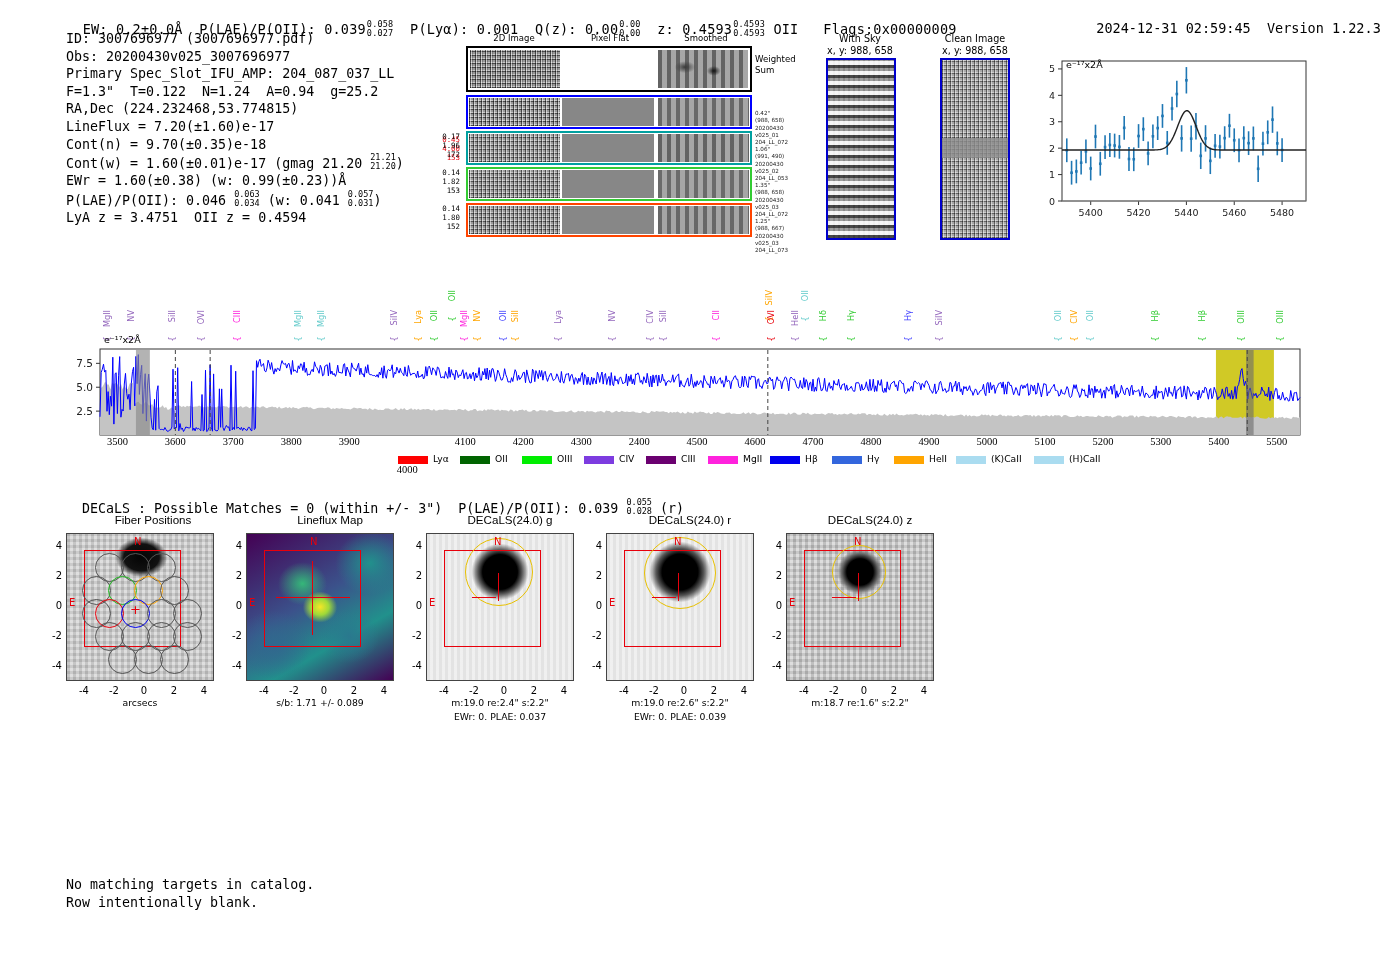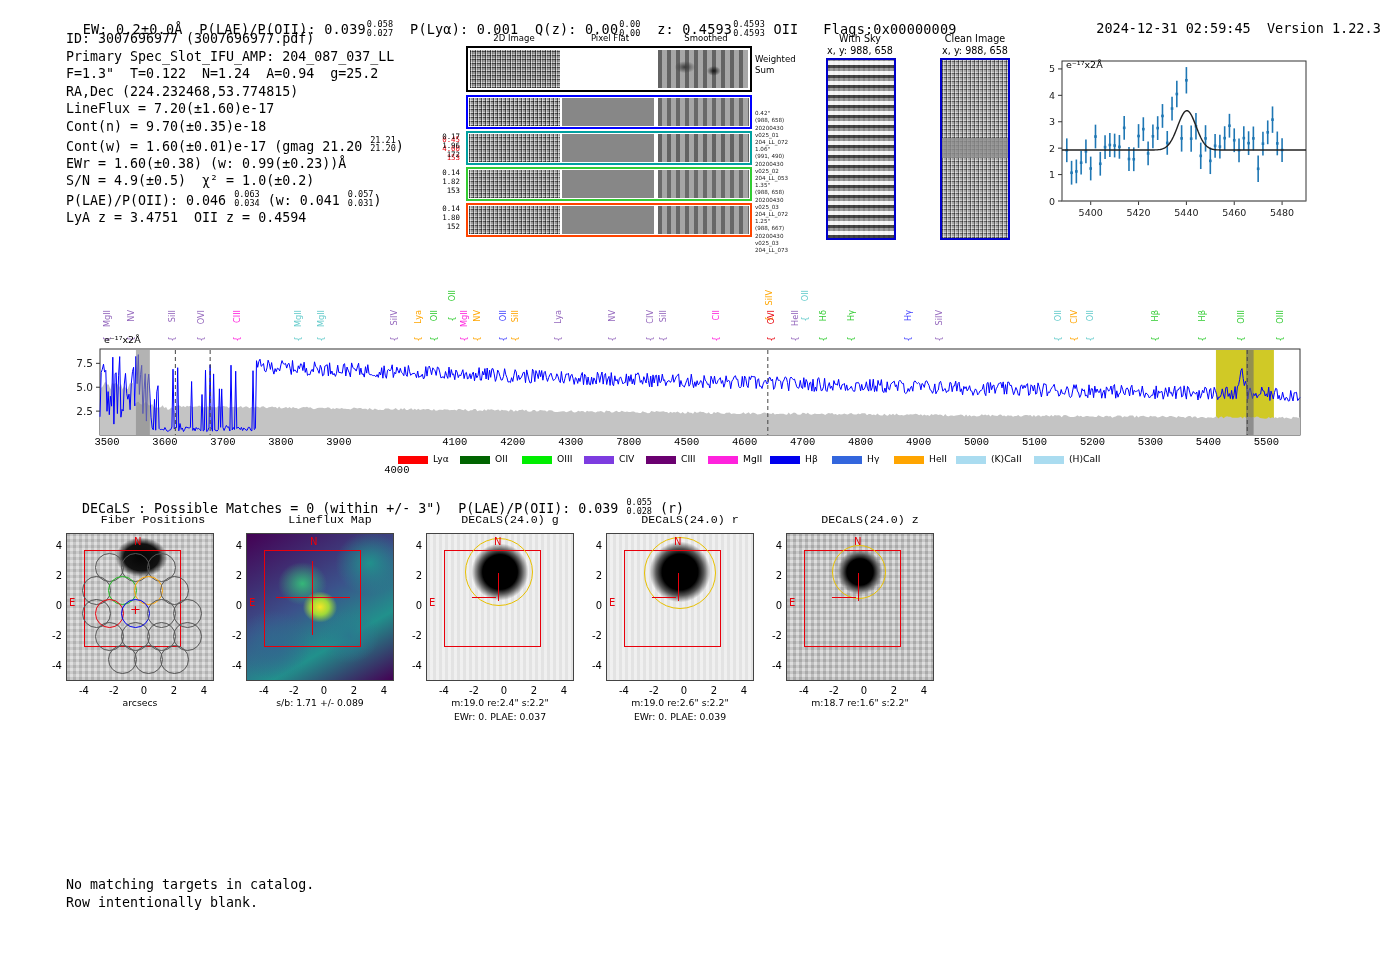--- a/index.html
+++ b/index.html
@@ -31,28 +31,28 @@
   
   .cut-title{font-size:9.6px;text-align:center;line-height:12px;}
 
   
   #spec-wrap{position:absolute;left:0;top:270px;width:1400px;height:200px;}
   .ion-lbl{position:absolute;font-size:8.2px;writing-mode:vertical-rl;
            transform:rotate(180deg);transform-origin:center;white-space:nowrap;
            font-family:"DejaVu Sans","Liberation Sans",sans-serif;}
   .ion-brk{position:absolute;font-size:8.2px;writing-mode:vertical-rl;
            transform:rotate(180deg);font-family:"DejaVu Sans","Liberation Sans",sans-serif;}
-  .xtick{position:absolute;font-size:10.5px;font-family:Liberation Mono, monospace;
-         text-align:left;width:46px;}
+  .xtick{position:absolute;font-size:10.5px;font-family:Liberation Serif, serif;
+         text-align:center;width:46px;}
   .leg-item{position:absolute;font-size:9.2px;font-family:"DejaVu Sans","Liberation Sans",sans-serif;}
   .leg-sw{display:inline-block;width:30px;height:8px;vertical-align:middle;margin-right:5px;}
 
   
   .bt-title{position:absolute;font-size:11.6px;text-align:center;
-            font-family:Liberation Mono, monospace;}
+            font-family:Liberation Sans, sans-serif;}
   .bt-cap{position:absolute;font-size:9.3px;text-align:center;
           font-family:"DejaVu Sans","Liberation Sans",sans-serif;line-height:12px;}
   .ax-num{position:absolute;font-size:10px;font-family:"DejaVu Sans","Liberation Sans",sans-serif;}
   .compass{position:absolute;color:#e8000b;font-size:10px;
            font-family:"DejaVu Sans","Liberation Sans",sans-serif;}
   .fcirc{position:absolute;border-radius:50%;box-sizing:border-box;}
 
   #decals-line{left:66px;top:483px;font-size:13.3px;white-space:pre;}
   #blank-note{left:66px;top:876px;font-size:13.3px;line-height:17.6px;}
   #blank-note div{white-space:pre;}
@@ -62,28 +62,28 @@
 
 <div class="abs mono nowrap" id="header-line">
   <span>EW: 0.2±0.0Å</span><span>&nbsp;&nbsp;</span><span>P(LAE)/P(OII): 0.039</span><sub class="sup2"><i>0.058</i><i>0.027</i></sub><span>&nbsp;&nbsp;</span><span>P(Lyα): 0.001</span><span>&nbsp;&nbsp;</span><span>Q(z): 0.00</span><sub class="sup2"><i>0.00</i><i>0.00</i></sub><span>&nbsp;&nbsp;</span><span>z: 0.4593</span><sub class="sup2"><i>0.4593</i><i>0.4593</i></sub><span>&nbsp;</span><span>OII</span><span>&nbsp;&nbsp;&nbsp;</span><span>Flags:0x00000009</span>
 </div>
 <div class="abs mono nowrap" id="version-line">
   <span>2024-12-31 02:59:45</span><span>&nbsp;&nbsp;</span><span>Version 1.22.3</span>
 </div>
 
 <div class="abs mono" id="info-block">
   <div>ID: 3007696977 (3007696977.pdf)</div>
+  <div>Obs: 20200430v025_3007696977</div>
   <div>Primary Spec_Slot_IFU_AMP: 204_087_037_LL</div>
   <div>F=1.3"  T=0.122  N=1.24  A=0.94  g=25.2</div>
   <div>RA,Dec (224.232468,53.774815)</div>
   <div>LineFlux = 7.20(±1.60)e-17</div>
   <div>Cont(n) = 9.70(±0.35)e-18</div>
   <div><span>Cont(w) = 1.60(±0.01)e-17 (gmag 21.20 </span><span class="sup-pair"><i>21.21</i><i>21.20</i></span><span>)</span></div>
   <div>EWr = 1.60(±0.38) (w: 0.99(±0.23))Å</div>
-  <div>S/N = 4.9(±0.5)  χ² = 1.0(±0.2)</div>
   <div><span>P(LAE)/P(OII): 0.046 </span><span class="sup-pair"><i>0.063</i><i>0.034</i></span><span> (w: 0.041 </span><span class="sup-pair"><i>0.057</i><i>0.031</i></span><span>)</span></div>
   <div>LyA z = 3.4751  OII z = 0.4594</div>
 </div>
 
 <div class="abs" style="left:466px;top:33px;width:290px;height:210px;">
   <div class="abs sans pnl-title" style="left:0px;top:0px;width:96px;">2D Image</div>
   <div class="abs sans pnl-title" style="left:96px;top:0px;width:96px;">Pixel Flat</div>
   <div class="abs sans pnl-title" style="left:192px;top:0px;width:96px;">Smoothed</div>
 </div>
 
@@ -414,21 +414,21 @@
   <div id="spec-xticks" style="position:absolute;left:0;top:166px;width:1400px;height:16px;">
       <div class="xtick" style="left: 94.3913px; top: 0px;">3500</div>
       <div class="xtick" style="left: 152.362px; top: 0px;">3600</div>
       <div class="xtick" style="left: 210.333px; top: 0px;">3700</div>
       <div class="xtick" style="left: 268.304px; top: 0px;">3800</div>
       <div class="xtick" style="left: 326.275px; top: 0px;">3900</div>
       <div class="xtick" style="left: 384.246px; top: 0px; margin-top: 28px;">4000</div>
       <div class="xtick" style="left: 442.217px; top: 0px;">4100</div>
       <div class="xtick" style="left: 500.188px; top: 0px;">4200</div>
       <div class="xtick" style="left: 558.159px; top: 0px;">4300</div>
-      <div class="xtick" style="left: 616.13px; top: 0px;">7800</div>
+      <div class="xtick" style="left: 616.13px; top: 0px;">2400</div>
       <div class="xtick" style="left: 674.101px; top: 0px;">4500</div>
       <div class="xtick" style="left: 732.072px; top: 0px;">4600</div>
       <div class="xtick" style="left: 790.043px; top: 0px;">4700</div>
       <div class="xtick" style="left: 848.014px; top: 0px;">4800</div>
       <div class="xtick" style="left: 905.986px; top: 0px;">4900</div>
       <div class="xtick" style="left: 963.957px; top: 0px;">5000</div>
       <div class="xtick" style="left: 1021.93px; top: 0px;">5100</div>
       <div class="xtick" style="left: 1079.9px; top: 0px;">5200</div>
       <div class="xtick" style="left: 1137.87px; top: 0px;">5300</div>
       <div class="xtick" style="left: 1195.84px; top: 0px;">5400</div>

